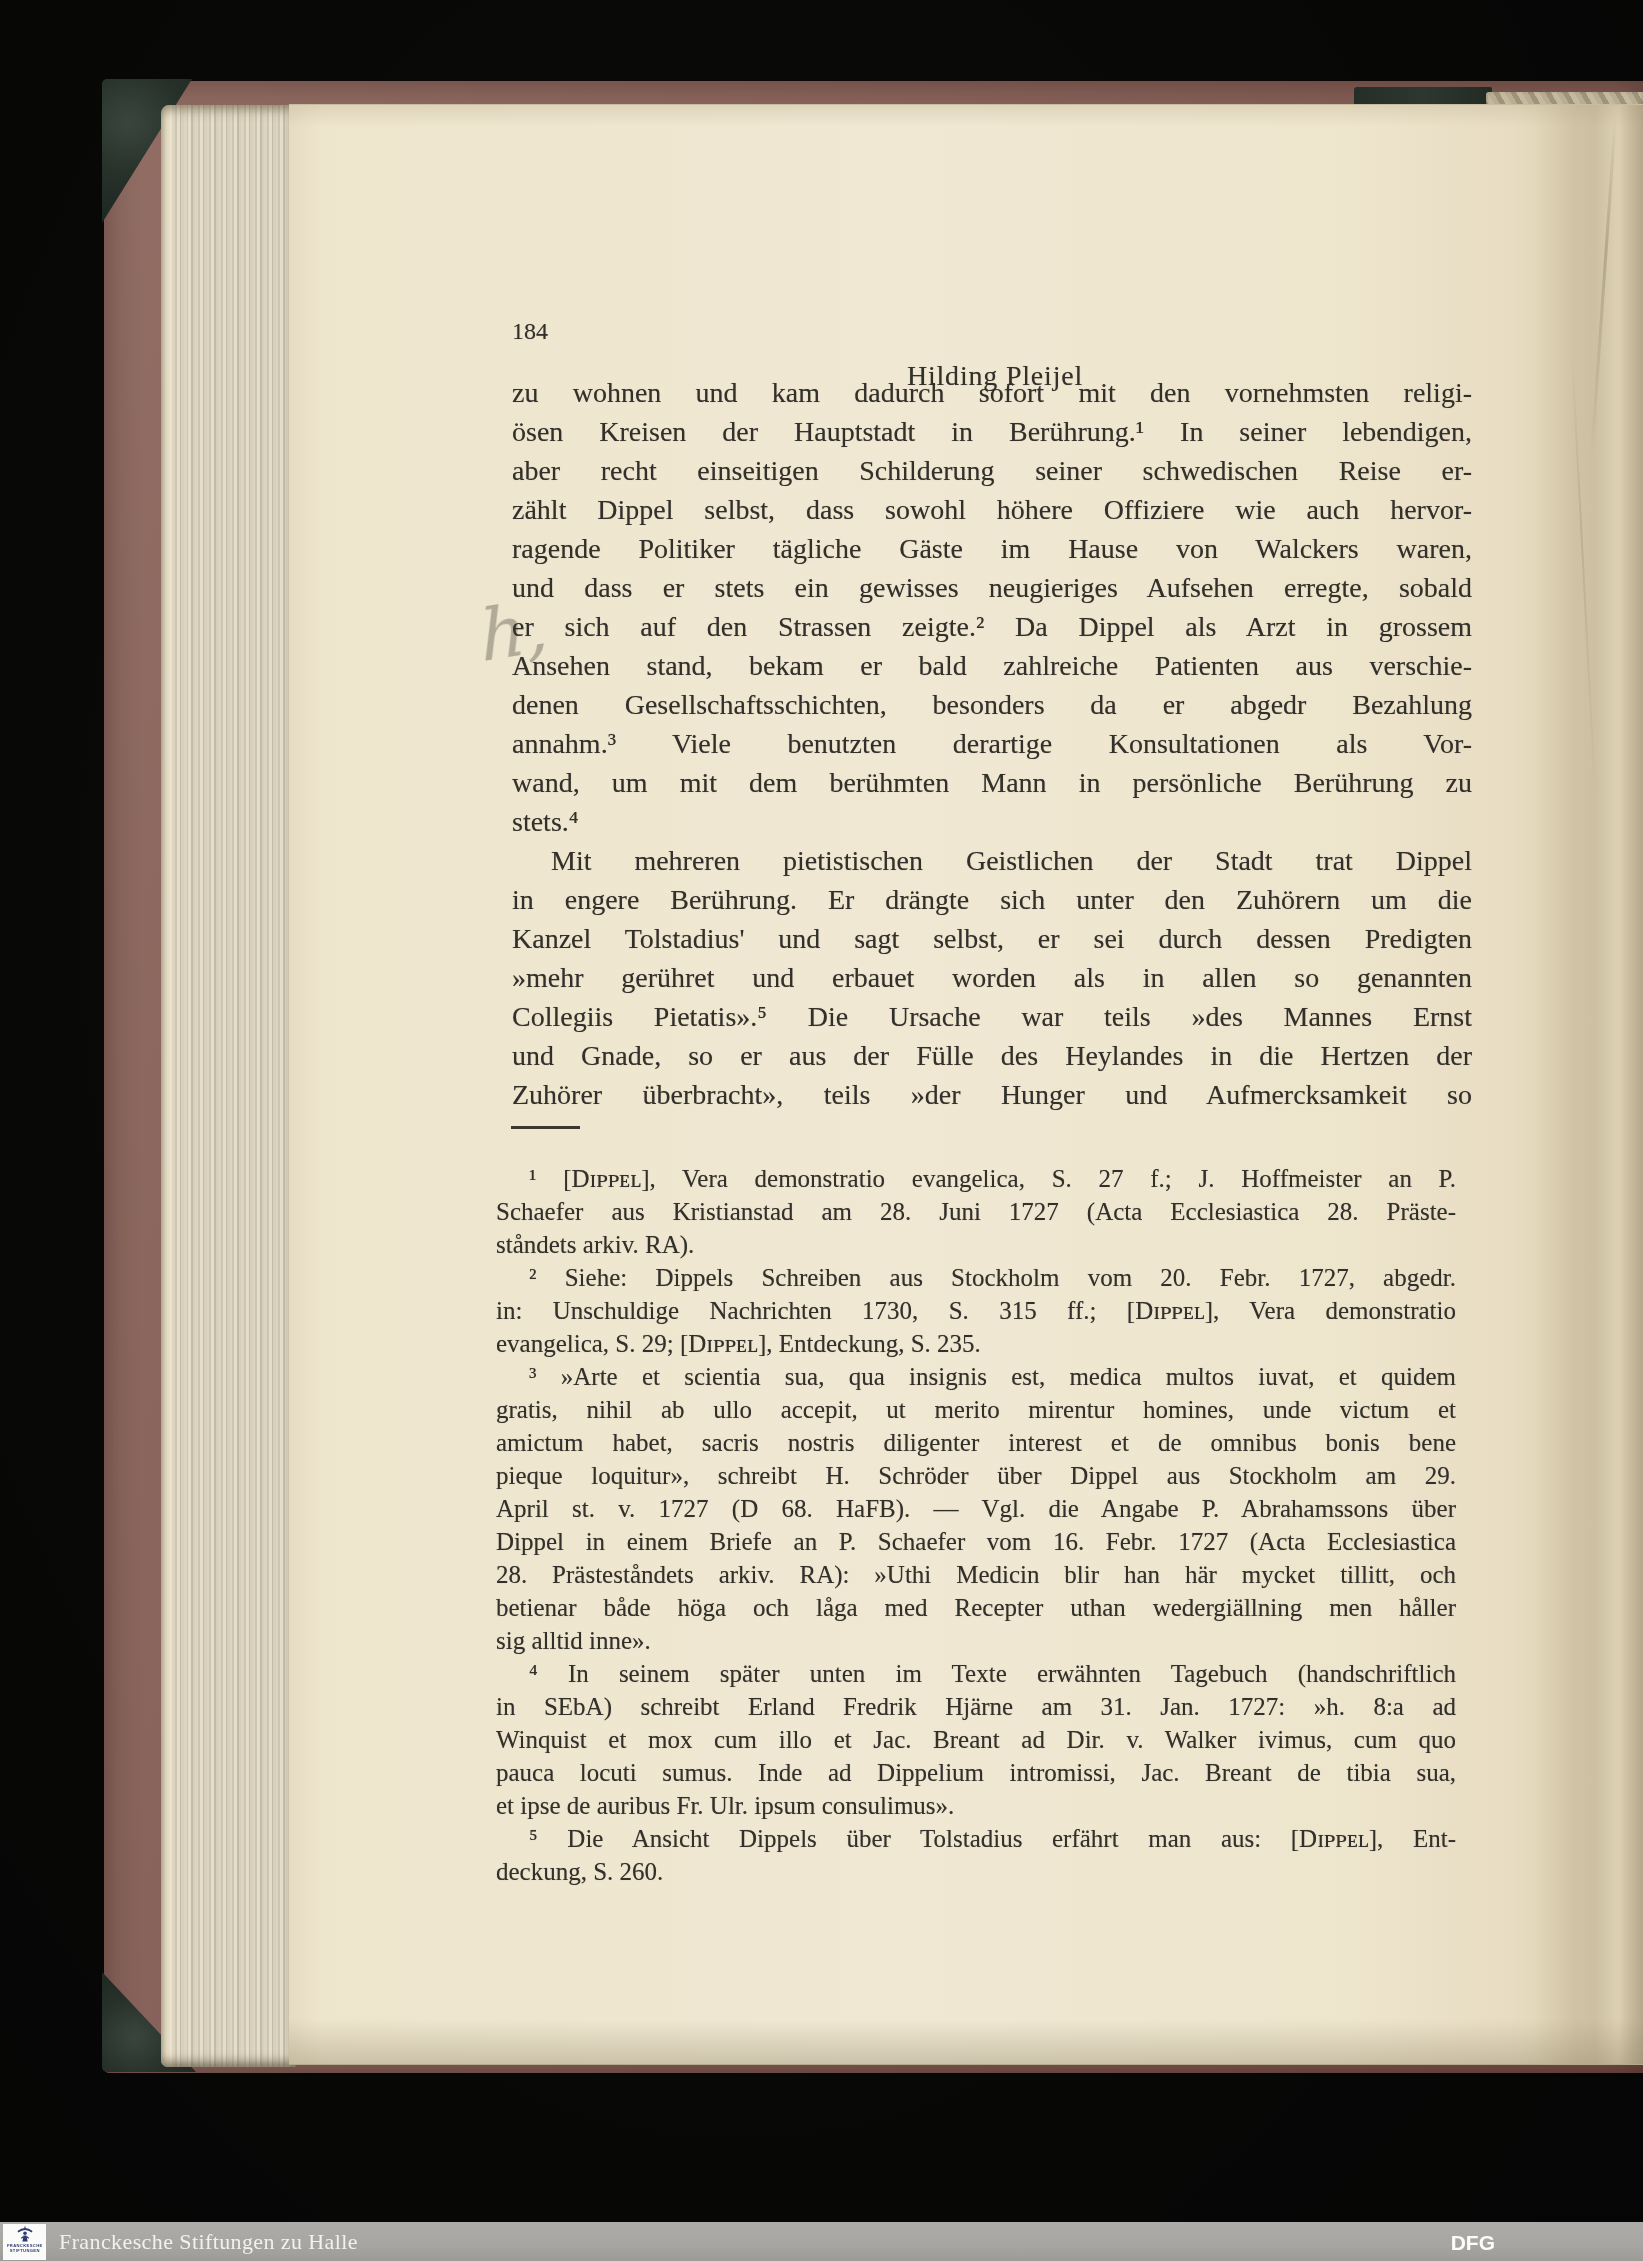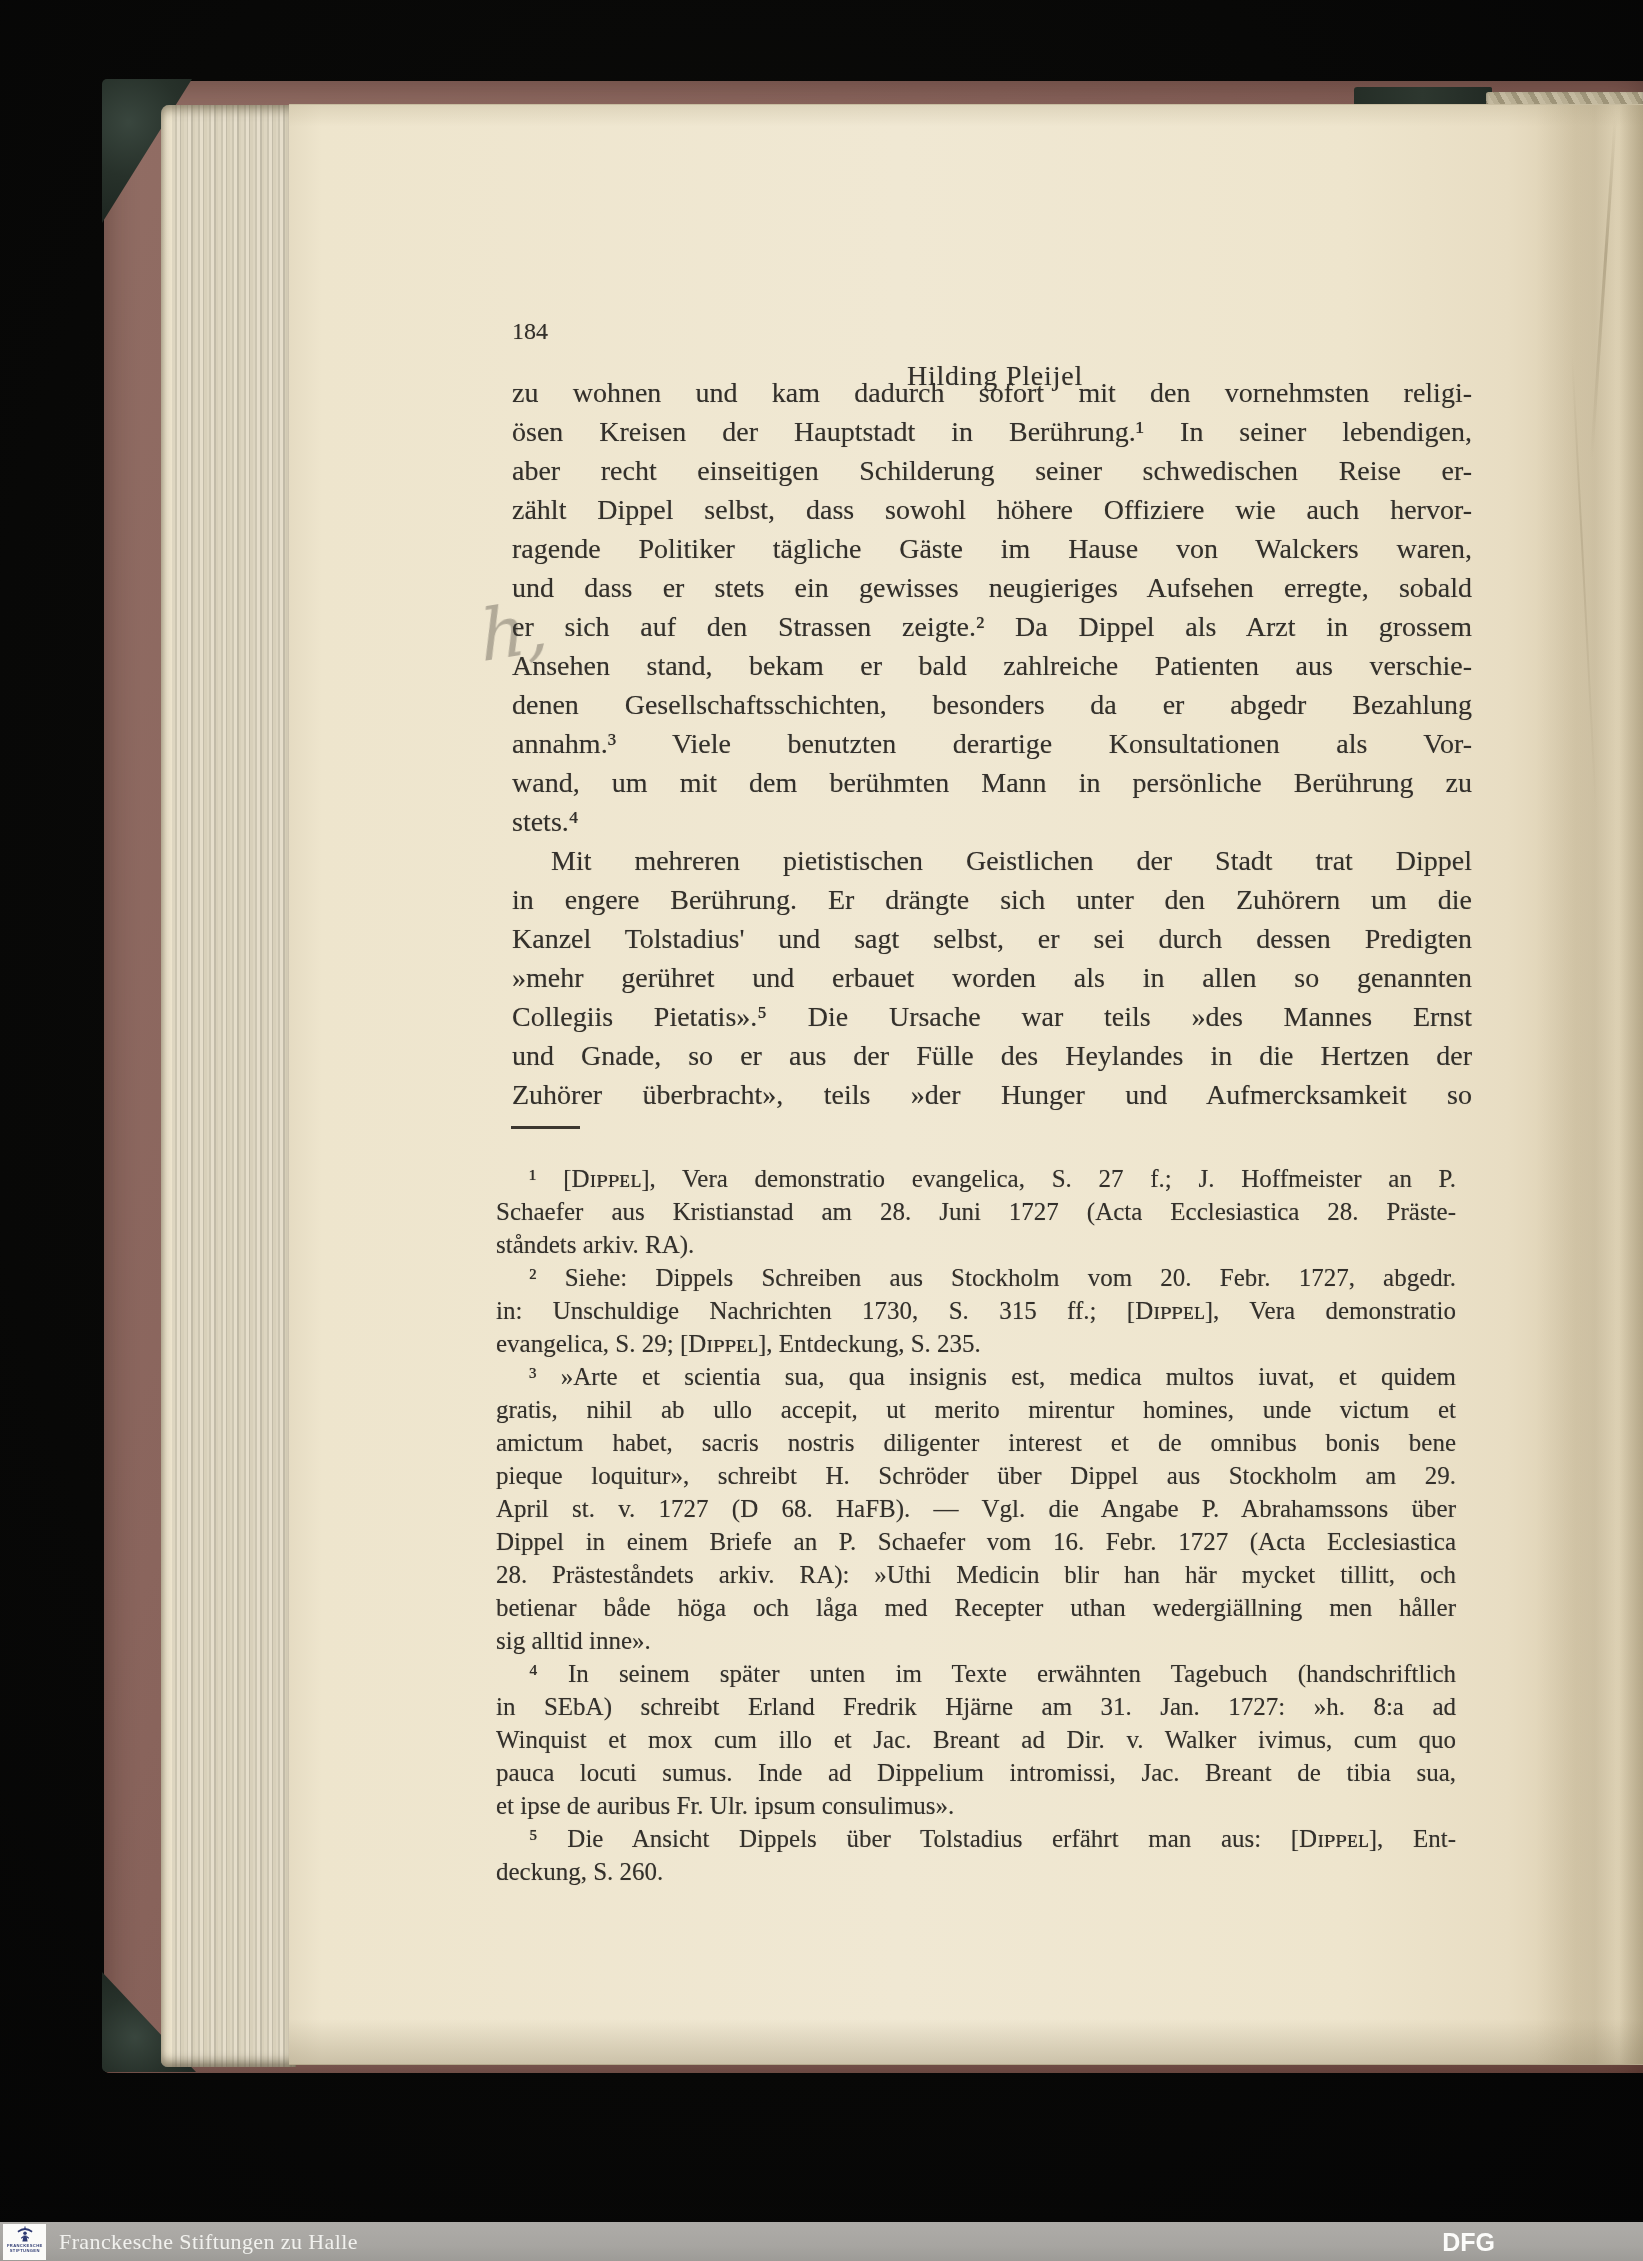--- a/index.html
+++ b/index.html
@@ -89,21 +89,21 @@
     display:flex;flex-direction:column;align-items:center;justify-content:flex-start;
   }
   .fs-emblem{margin-top:1.6px;}
   .fs-logo-text{font-family:"Liberation Sans",sans-serif;font-size:4.1px;line-height:5px;color:#2e3a72;text-align:center;letter-spacing:0.4px;font-weight:bold;}
   .fs-label{
     position:absolute;left:59px;top:0;height:23px;line-height:39px;
     font-family:"Liberation Serif","DejaVu Serif",serif;font-size:22px;color:#f1f1ee;letter-spacing:0.4px;
   }
   .dfg{
     position:absolute;right:148px;top:0;height:39px;line-height:41px;
-    font-family:"Liberation Sans","DejaVu Sans",sans-serif;font-weight:bold;font-size:25px;color:#fcfcfa;letter-spacing:0px;
+    font-family:"Liberation Sans","DejaVu Sans",sans-serif;font-weight:bold;font-size:21px;color:#fcfcfa;letter-spacing:0px;
   }
 </style>
 </head>
 <body>
 
 <div class="canvas">
 
   <div class="cover"></div>
   <div class="corner-tl"></div>
   <div class="corner-bl"></div>

